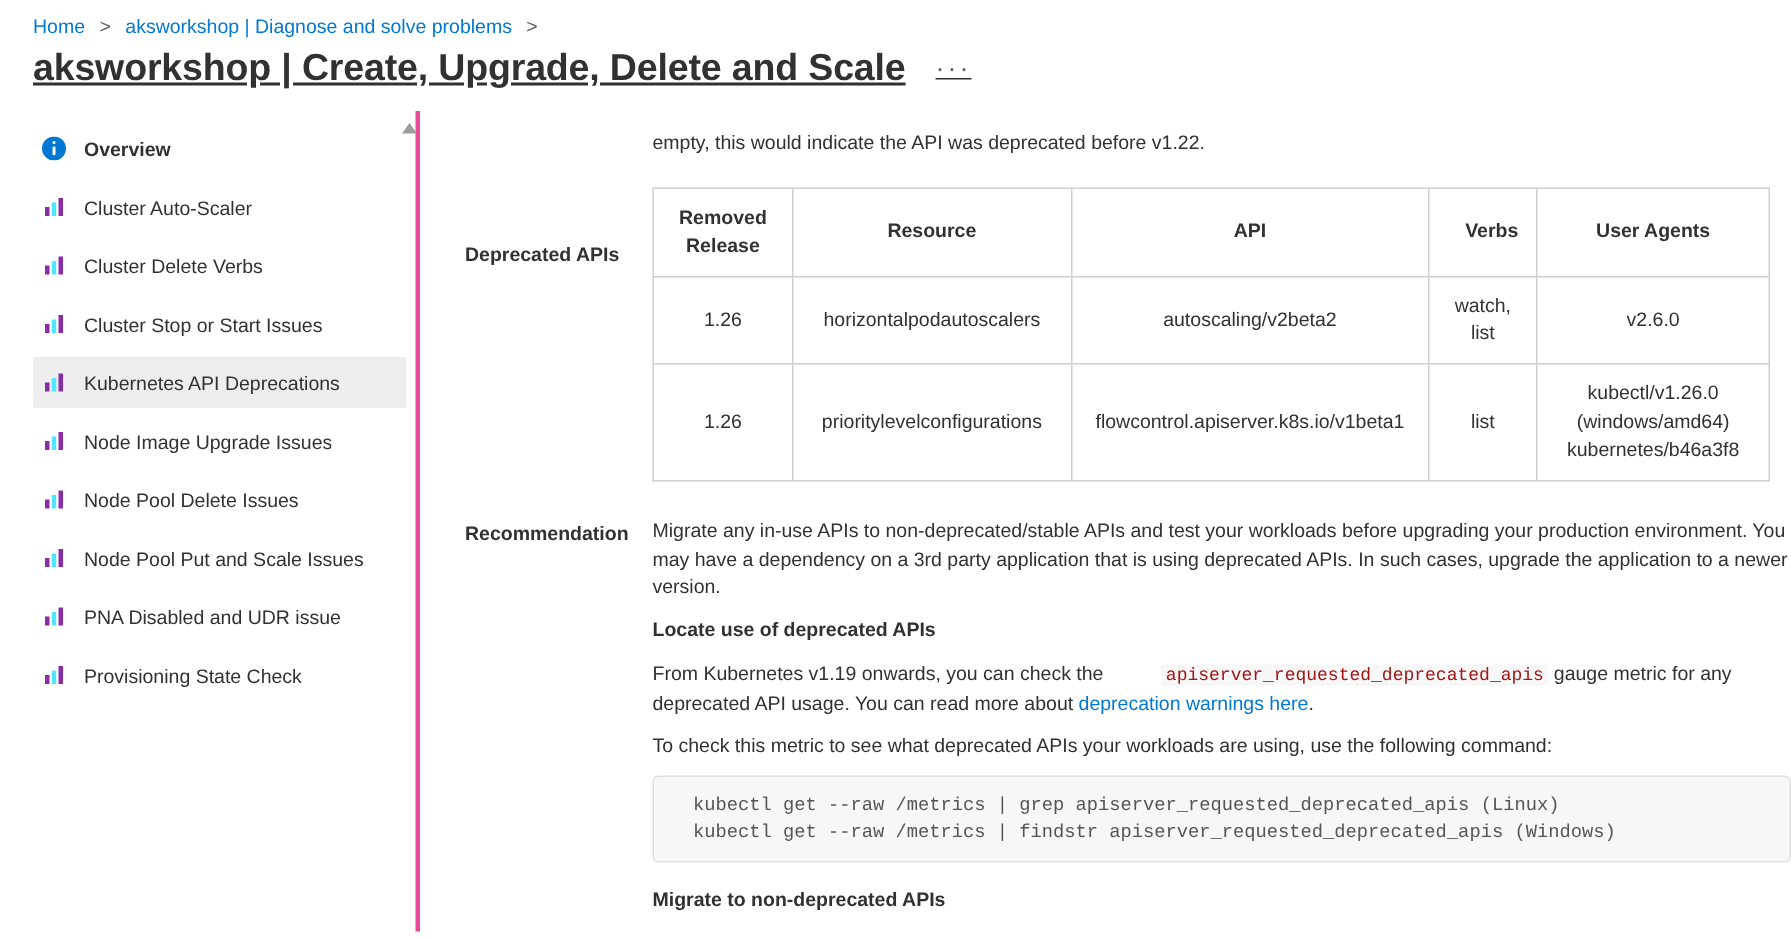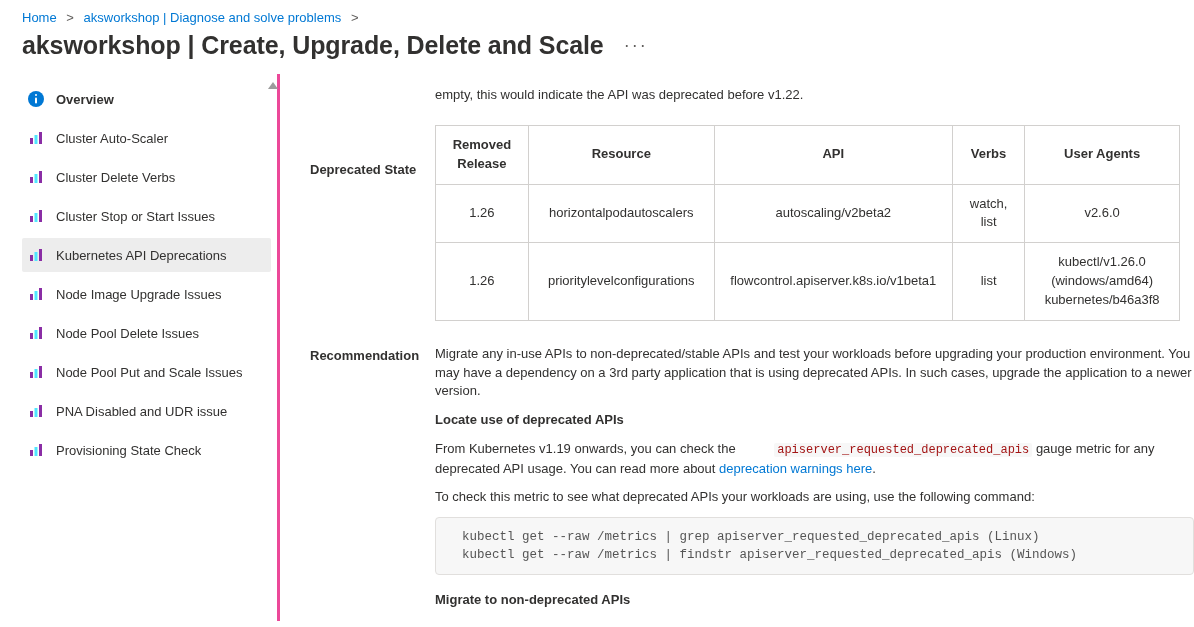--- a/index.html
+++ b/index.html
@@ -19,20 +19,21 @@
     font-size: 13px;
     color: #605e5c;
   }
   .breadcrumb .sep { margin: 0 6px; color: #605e5c; }
   .breadcrumb .link { color: #0078d4; cursor: pointer; }
 
   .title-row {
     padding: 2px 30px 14px 22px;
     display: flex;
     align-items: center;
+    text-decoration: underline;
   }
   .title-row h1 {
     font-size: 25px;
     font-weight: 600;
     color: #323130;
     letter-spacing: -0.1px;
   }
   .title-row .ellipsis {
     margin-left: 20px;
     font-size: 18px;
@@ -135,21 +136,21 @@
     color: #323130;
   }
   table.depr th {
     font-weight: 700;
     background: #fff;
   }
   table.depr td { background: #fff; }
   table.depr th.removed { width: 90px; }
   table.depr th.resource { width: 180px; }
   table.depr th.api { width: 230px; }
-  table.depr th.verbs { width: 70px; }
+  table.depr th.verbs { width: 70px; text-align: right; }
   table.depr th.agents { width: 150px; }
 
   .rec-body p { margin-bottom: 10px; }
   .rec-body strong { font-weight: 700; }
   code.inline {
     font-family: Consolas, "Courier New", monospace;
     font-size: 12px;
     color: #a31515;
     background: #f7f7f7;
     padding: 0 3px;
@@ -297,21 +298,21 @@
       </span>
       <span class="label">Provisioning State Check</span>
     </div>
   </div>
 
   <div class="main">
 
     <p class="leadfrag">empty, this would indicate the API was deprecated before v1.22.</p>
 
     <div class="section-row">
-      <div class="section-label" style="padding-top:36px;">Deprecated State</div>
+      <div class="section-label" style="padding-top:36px;">Deprecated APIs</div>
       <div class="section-body">
         <table class="depr">
           <thead>
             <tr>
               <th class="removed">Removed Release</th>
               <th class="resource">Resource</th>
               <th class="api">API</th>
               <th class="verbs">Verbs</th>
               <th class="agents">User Agents</th>
             </tr>

